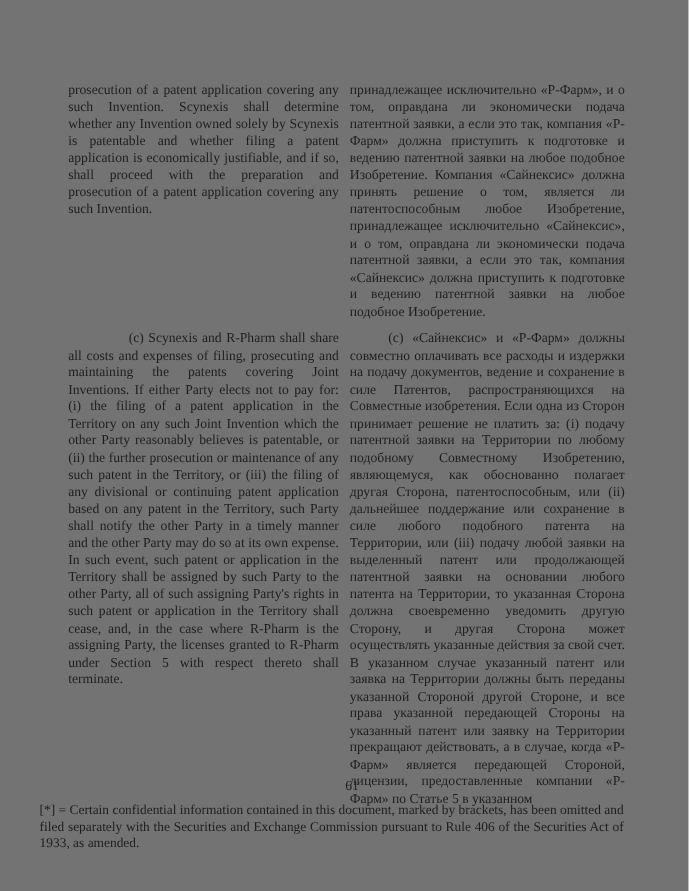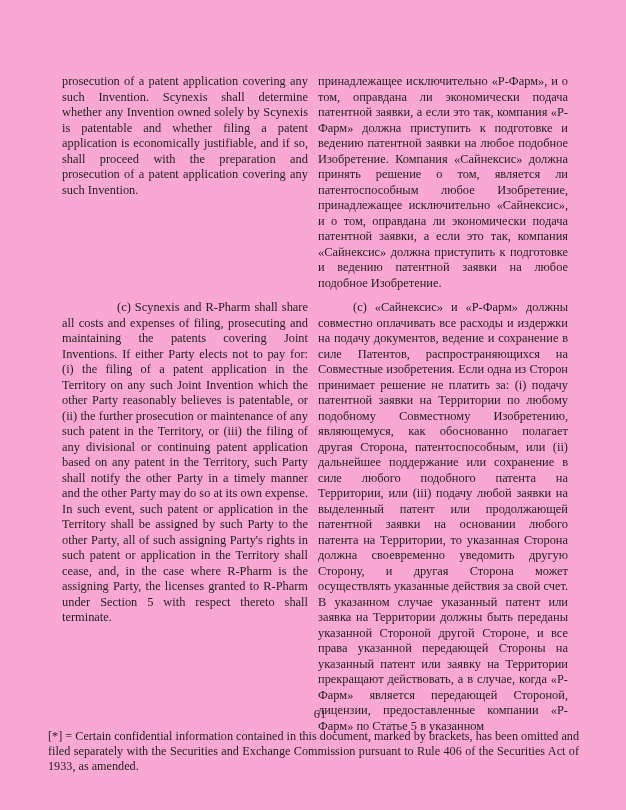--- a/index.html
+++ b/index.html
@@ -4,21 +4,21 @@
 <style>
   html, body {
     margin: 0;
     padding: 0;
     background: #ffffff;
   }
   .page {
     position: relative;
     width: 626px;
     height: 810px;
-    background: #f9a8d4;
+    background: #737373;
     font-family: "Liberation Serif", "DejaVu Serif", serif;
     color: #1e1e1e;
     overflow: hidden;
   }
   .columns {
     position: absolute;
     top: 74px;
     left: 62px;
     display: grid;
     grid-template-columns: 246px 250px;
@@ -40,21 +40,21 @@
     top: 707px;
     left: 0;
     width: 640px;
     text-align: center;
     font-size: 12.4px;
     line-height: 15.5px;
   }
   .footnote {
     position: absolute;
     top: 729px;
-    left: 48px;
+    left: 36px;
     width: 531px;
     font-size: 12.2px;
     line-height: 15px;
     text-align: justify;
     text-justify: inter-word;
   }
 </style>
 </head>
 <body>
 

